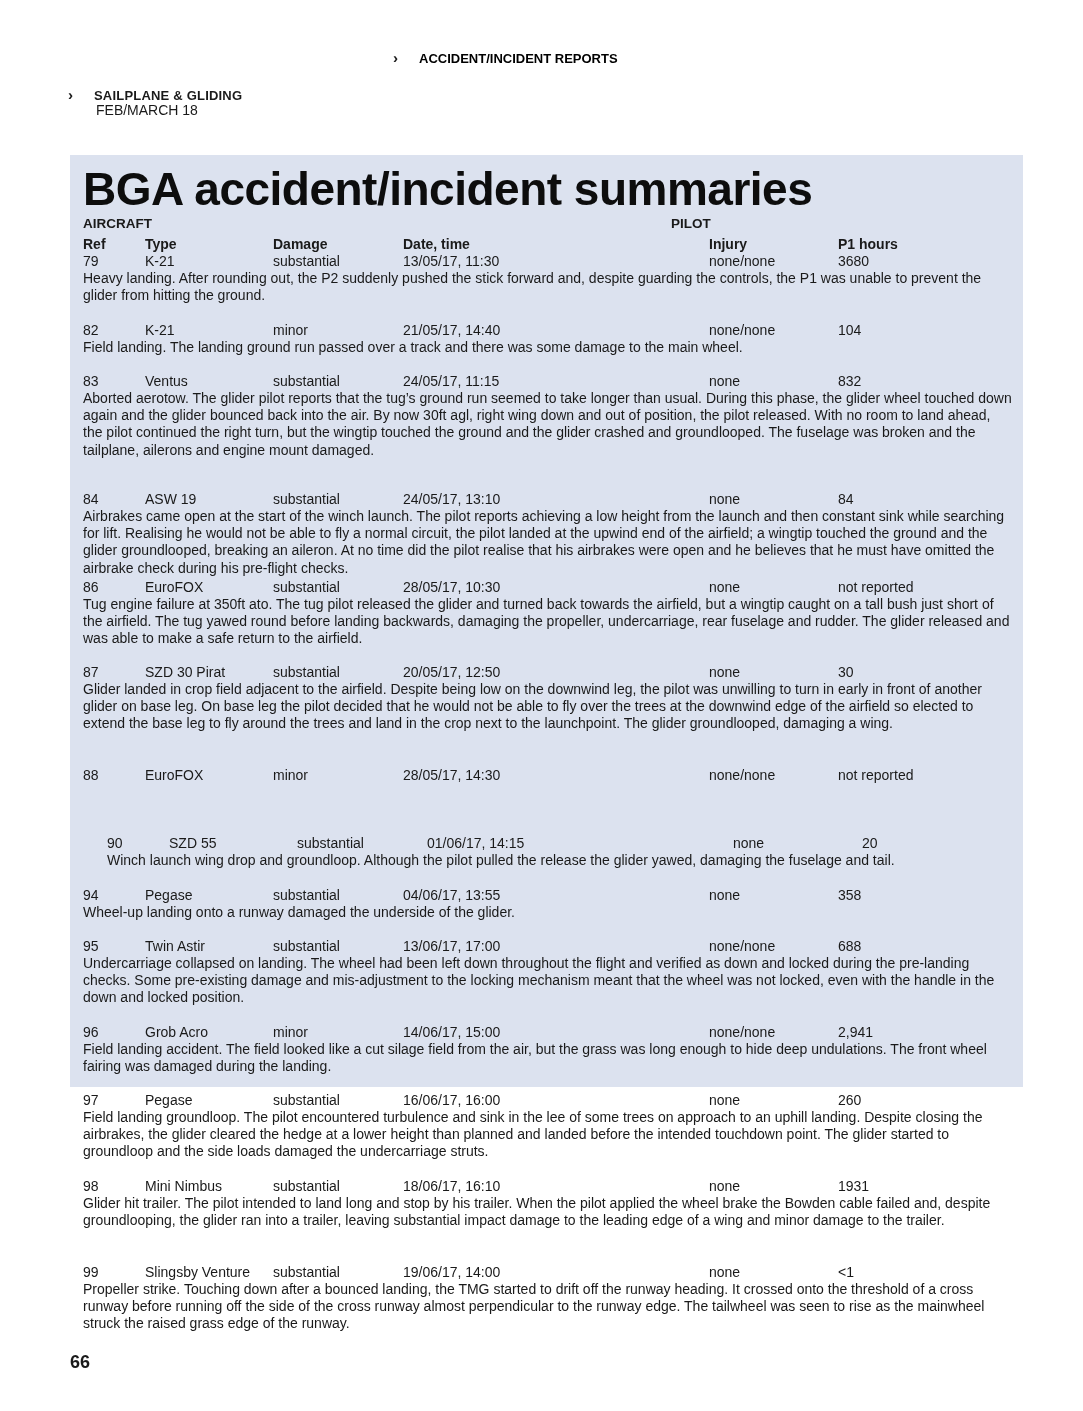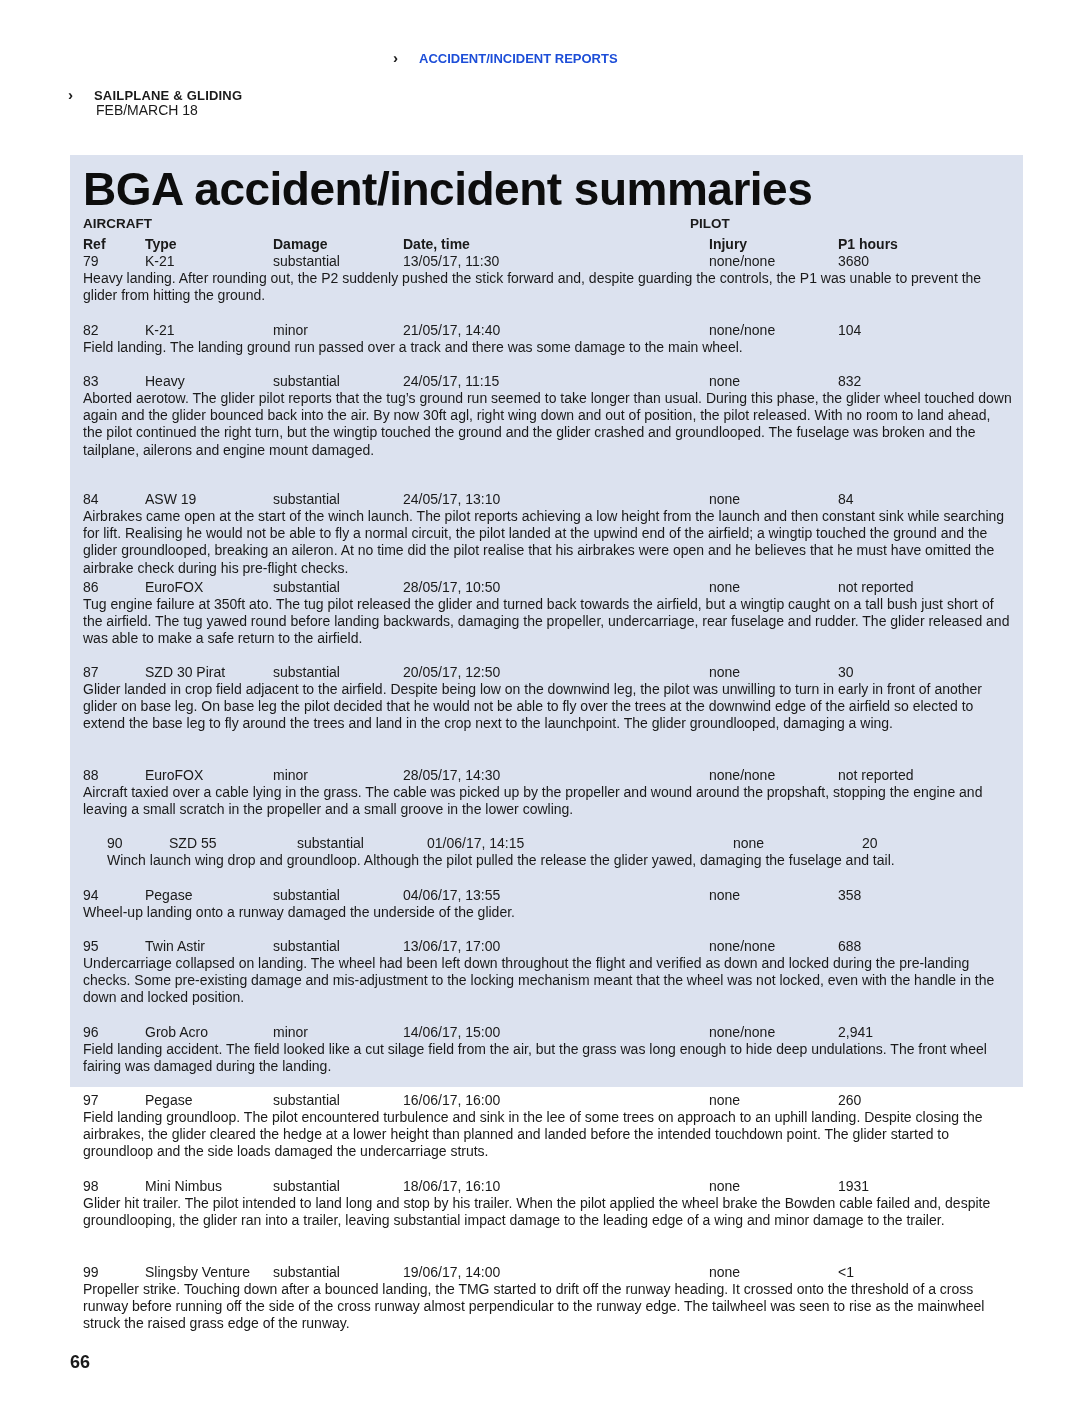--- a/index.html
+++ b/index.html
@@ -4,28 +4,28 @@
 <style>
   html, body { margin: 0; padding: 0; background: #ffffff; }
   body { width: 1083px; height: 1411px; position: relative; overflow: hidden;
          font-family: "Liberation Sans", sans-serif; color: #1a1a1a; }
   .hdr { position: absolute; top: 50px; font-size: 13px; line-height: 15px; }
   .hdr-left { left: 68px; margin-top: 37px; }
   .hdr-right { left: 393px; }
   .chev { display: inline-block; width: 14px; font-weight: bold; font-size: 15px; margin-right: 12px; }
   .mag { font-weight: 900; letter-spacing: 0.2px; font-size: 13px; text-transform: uppercase; }
   .issue { margin-left: 28px; font-size: 14px; }
-  .section { font-weight: 900; color: #1d4ed8; text-transform: uppercase; font-size: 13px; }
+  .section { font-weight: 900; color: #000000; text-transform: uppercase; font-size: 13px; }
   .panel { position: absolute; left: 70px; top: 155px; width: 953px; height: 932px;
            background: #dce2ef; }
   .title { position: absolute; left: 13px; top: 4px; font-size: 46px; font-weight: 900;
            letter-spacing: -0.5px; color: #0d0d0d; margin: 0; line-height: 60px; }
   .grp { position: absolute; top: 61px; font-size: 13.5px; font-weight: bold; }
   .grp-aircraft { left: 13px; }
-  .grp-pilot { left: 620px; }
+  .grp-pilot { left: 601px; }
   .row { position: absolute; left: 13px; width: 930px; font-size: 14px; line-height: 17.2px; }
   .cols { position: relative; height: 17px; }
   .cols span { position: absolute; top: 0; white-space: nowrap; }
   .c-ref { left: 0; } .c-type { left: 62px; } .c-dmg { left: 190px; }
   .c-date { left: 320px; } .c-inj { left: 626px; text-align: center; } .c-hrs { left: 755px; }
   .head .cols span { font-weight: bold; }
   .desc { margin: 0; }
   .pageno { position: absolute; left: 70px; top: 1352px; font-size: 18px; font-weight: 900; }
 </style>
 </head>
@@ -74,21 +74,21 @@
           <span class="c-dmg">minor</span>
           <span class="c-date">21/05/17, 14:40</span>
           <span class="c-inj">none/none</span>
           <span class="c-hrs">104</span>
         </div>
         <p class="desc">Field landing. The landing ground run passed over a track and there was some damage to the main wheel.</p>
       </div>
       <div class="row" style="top: 218px;">
         <div class="cols">
           <span class="c-ref">83</span>
-          <span class="c-type">Heavy</span>
+          <span class="c-type">Ventus</span>
           <span class="c-dmg">substantial</span>
           <span class="c-date">24/05/17, 11:15</span>
           <span class="c-inj">none</span>
           <span class="c-hrs">832</span>
         </div>
         <p class="desc">Aborted aerotow. The glider pilot reports that the tug’s ground run seemed to take longer than usual. During this phase, the glider wheel touched down again and the glider bounced back into the air. By now 30ft agl, right wing down and out of position, the pilot released. With no room to land ahead, the pilot continued the right turn, but the wingtip touched the ground and the glider crashed and groundlooped. The fuselage was broken and the tailplane, ailerons and engine mount damaged.</p>
       </div>
       <div class="row" style="top: 320px; margin-top: 16px;">
         <div class="cols">
           <span class="c-ref">84</span>
@@ -98,21 +98,21 @@
           <span class="c-inj">none</span>
           <span class="c-hrs">84</span>
         </div>
         <p class="desc">Airbrakes came open at the start of the winch launch. The pilot reports achieving a low height from the launch and then constant sink while searching for lift. Realising he would not be able to fly a normal circuit, the pilot landed at the upwind end of the airfield; a wingtip touched the ground and the glider groundlooped, breaking an aileron. At no time did the pilot realise that his airbrakes were open and he believes that he must have omitted the airbrake check during his pre-flight checks.</p>
       </div>
       <div class="row" style="top: 424px;">
         <div class="cols">
           <span class="c-ref">86</span>
           <span class="c-type">EuroFOX</span>
           <span class="c-dmg">substantial</span>
-          <span class="c-date">28/05/17, 10:50</span>
+          <span class="c-date">28/05/17, 10:30</span>
           <span class="c-inj">none</span>
           <span class="c-hrs">not reported</span>
         </div>
         <p class="desc">Tug engine failure at 350ft ato. The tug pilot released the glider and turned back towards the airfield, but a wingtip caught on a tall bush just short of the airfield. The tug yawed round before landing backwards, damaging the propeller, undercarriage, rear fuselage and rudder. The glider released and was able to make a safe return to the airfield.</p>
       </div>
       <div class="row" style="top: 509px;">
         <div class="cols">
           <span class="c-ref">87</span>
           <span class="c-type">SZD 30 Pirat</span>
           <span class="c-dmg">substantial</span>
@@ -124,21 +124,20 @@
       </div>
       <div class="row" style="top: 612px;">
         <div class="cols">
           <span class="c-ref">88</span>
           <span class="c-type">EuroFOX</span>
           <span class="c-dmg">minor</span>
           <span class="c-date">28/05/17, 14:30</span>
           <span class="c-inj">none/none</span>
           <span class="c-hrs">not reported</span>
         </div>
-        <p class="desc">Aircraft taxied over a cable lying in the grass. The cable was picked up by the propeller and wound around the propshaft, stopping the engine and leaving a small scratch in the propeller and a small groove in the lower cowling.</p>
       </div>
       <div class="row" style="top: 680px; margin-left: 24px;">
         <div class="cols">
           <span class="c-ref">90</span>
           <span class="c-type">SZD 55</span>
           <span class="c-dmg">substantial</span>
           <span class="c-date">01/06/17, 14:15</span>
           <span class="c-inj">none</span>
           <span class="c-hrs">20</span>
         </div>

